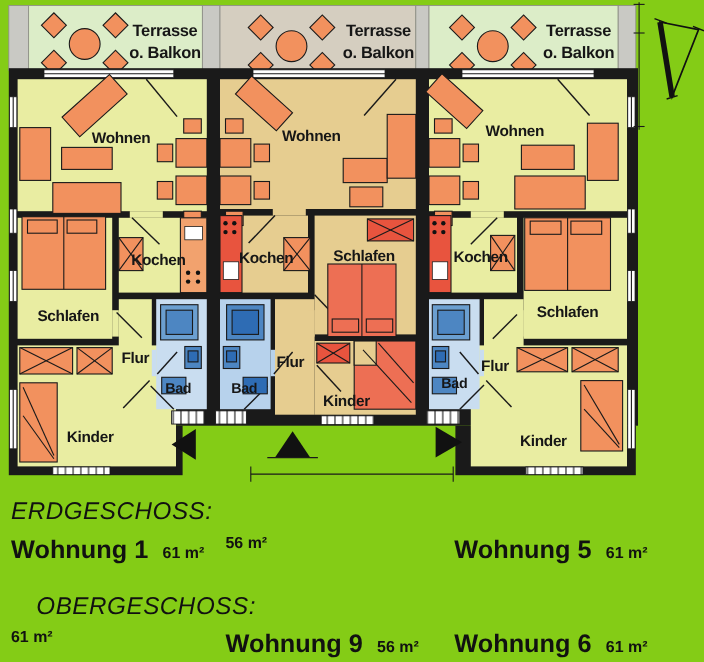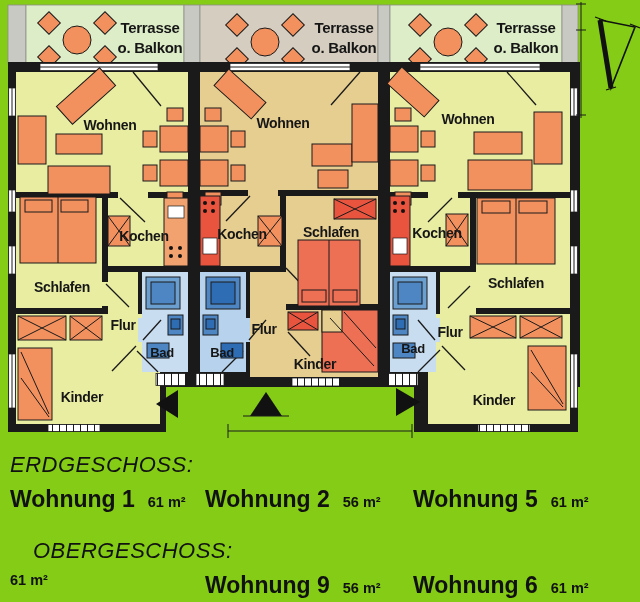--- a/index.html
+++ b/index.html
@@ -407,21 +407,20 @@
 </svg>
 
   <div id="legend">
     <div class="floor-head head1">ERDGESCHOSS:</div>
     <div class="unit-row row1">
       <span class="unit u0">
         <span class="unit-name">Wohnung 1</span>
         <span class="unit-area">61 m²</span>
       </span>
       <span class="unit u1">
-        <span class="unit-name">Wohnung 2</span>
         <span class="unit-area">56 m²</span>
       </span>
       <span class="unit u2">
         <span class="unit-name">Wohnung 5</span>
         <span class="unit-area">61 m²</span>
       </span>
     </div>
     <div class="floor-head head2">OBERGESCHOSS:</div>
     <div class="unit-row row2">
       <span class="unit u0">

